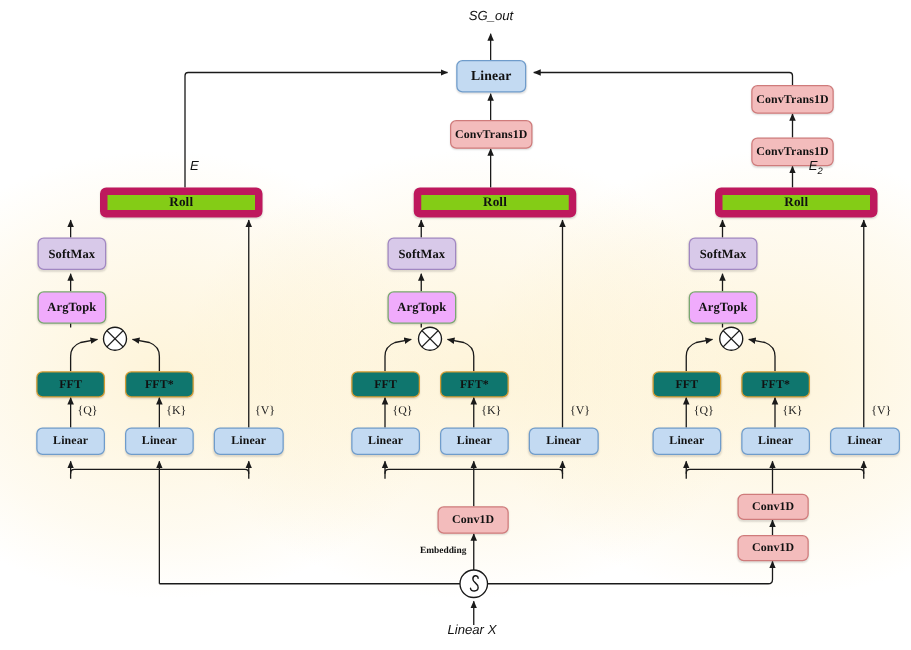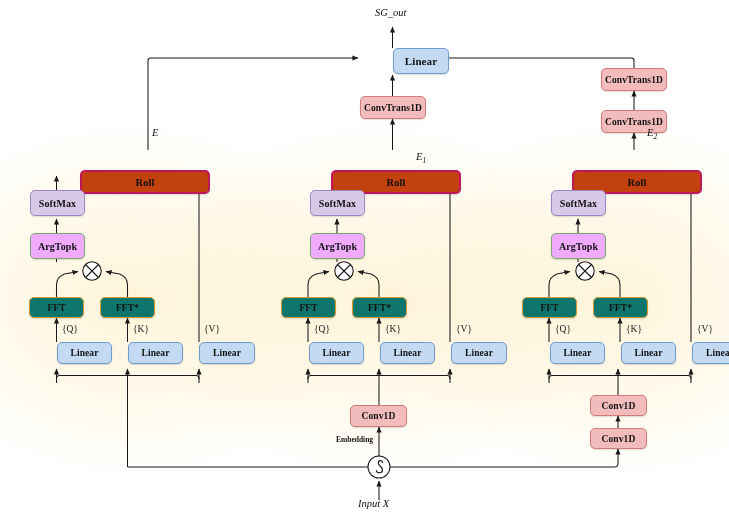--- a/index.html
+++ b/index.html
@@ -23,28 +23,28 @@
   .node{
     position:absolute;box-sizing:border-box;
     display:flex;align-items:center;justify-content:center;
     border-radius:5px;
     font-weight:bold;
     color:#111;
     letter-spacing:.1px;
     white-space:nowrap;
     box-shadow:0 1px 1.5px rgba(0,0,0,0.13);
   }
-  .n-linear{background:#c3daf2;border:1px solid #6f9ccb;margin-left:28px;}
+  .n-linear{background:#c3daf2;border:1px solid #6f9ccb;}
   .n-fft{background:#0f766e;border:1px solid #d39b32;}
   .n-argtopk{background:#f0abfc;border:1px solid #7aa870;}
   .n-softmax{background:#d8c9e9;border:1px solid #a187c2;}
-  .n-roll{background:#c2410c;border:2px solid #be185d;margin-top:20px;}
+  .n-roll{background:#84cc16;border:6px solid #be185d;}
   .n-conv{background:#f3bcbc;border:1px solid #cf7b7b;}
   .mathlabel{
-    position:absolute;font-family:Liberation Serif, serif;
+    position:absolute;font-family:Liberation Sans, sans-serif;
     font-style:italic;font-size:10.5px;color:#111;white-space:nowrap;
   }
   .mathlabel sub{font-style:italic;font-size:7.5px;}
   .braces{
     position:absolute;font-family:"Liberation Serif",serif;
     font-size:9.5px;color:#222;white-space:nowrap;
   }
   .plainlabel{
     position:absolute;font-family:"Liberation Serif",serif;
     font-weight:bold;font-size:7.5px;color:#111;white-space:nowrap;
@@ -210,15 +210,15 @@
   <div class="node n-conv" style="left:590px;top:395px;width:57px;height:21px;font-size:9.5px;">Conv1D</div>
   <div class="node n-conv" style="left:590px;top:428px;width:57px;height:21px;font-size:9.5px;">Conv1D</div>
 
   <div class="plainlabel" style="left:314px;top:435px;padding-left:22px;">Embedding</div>
   <div class="opnode" style="left:379px;top:467px;">
     <svg width="26" height="26" viewBox="0 0 26 26" style="position:absolute;left:-13px;top:-13px;">
       <circle cx="13" cy="13" r="11" fill="#ffffff" stroke="#1a1a1a" stroke-width="1.05"></circle>
       <path d="M16.5,8.6 C16.5,5.9 12.3,5.9 12.3,9.1 C12.3,12.3 16.5,12.3 16.5,16.0 C16.5,19.6 10.4,19.6 10.4,16.5" fill="none" stroke="#1a1a1a" stroke-width="1.15" stroke-linecap="round"></path>
     </svg>
   </div>
-  <div class="mathlabel" style="left:358px;top:498px;">Input  X</div>
+  <div class="mathlabel" style="left:358px;top:498px;">Linear  X</div>
 
 </div>
 
 </body></html>

